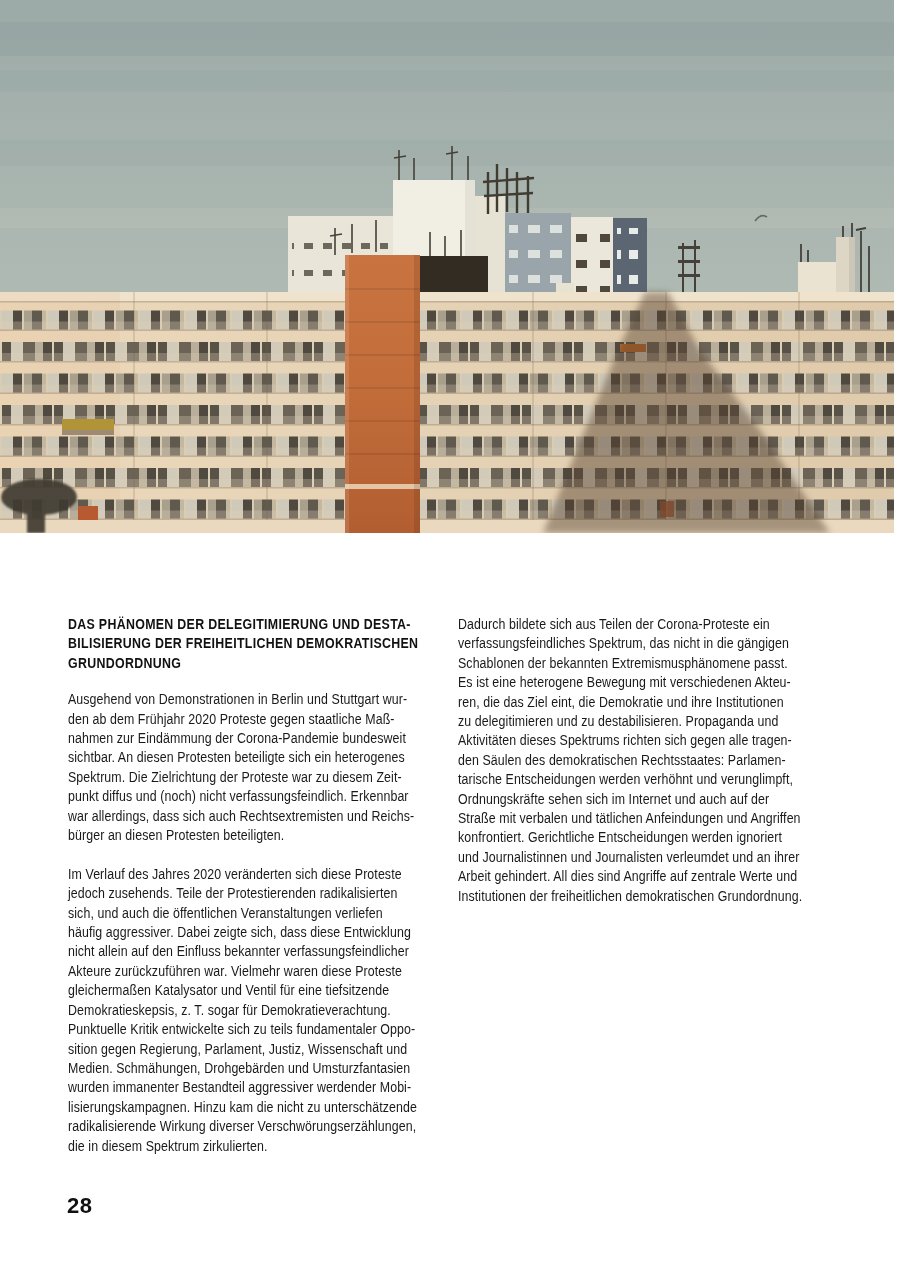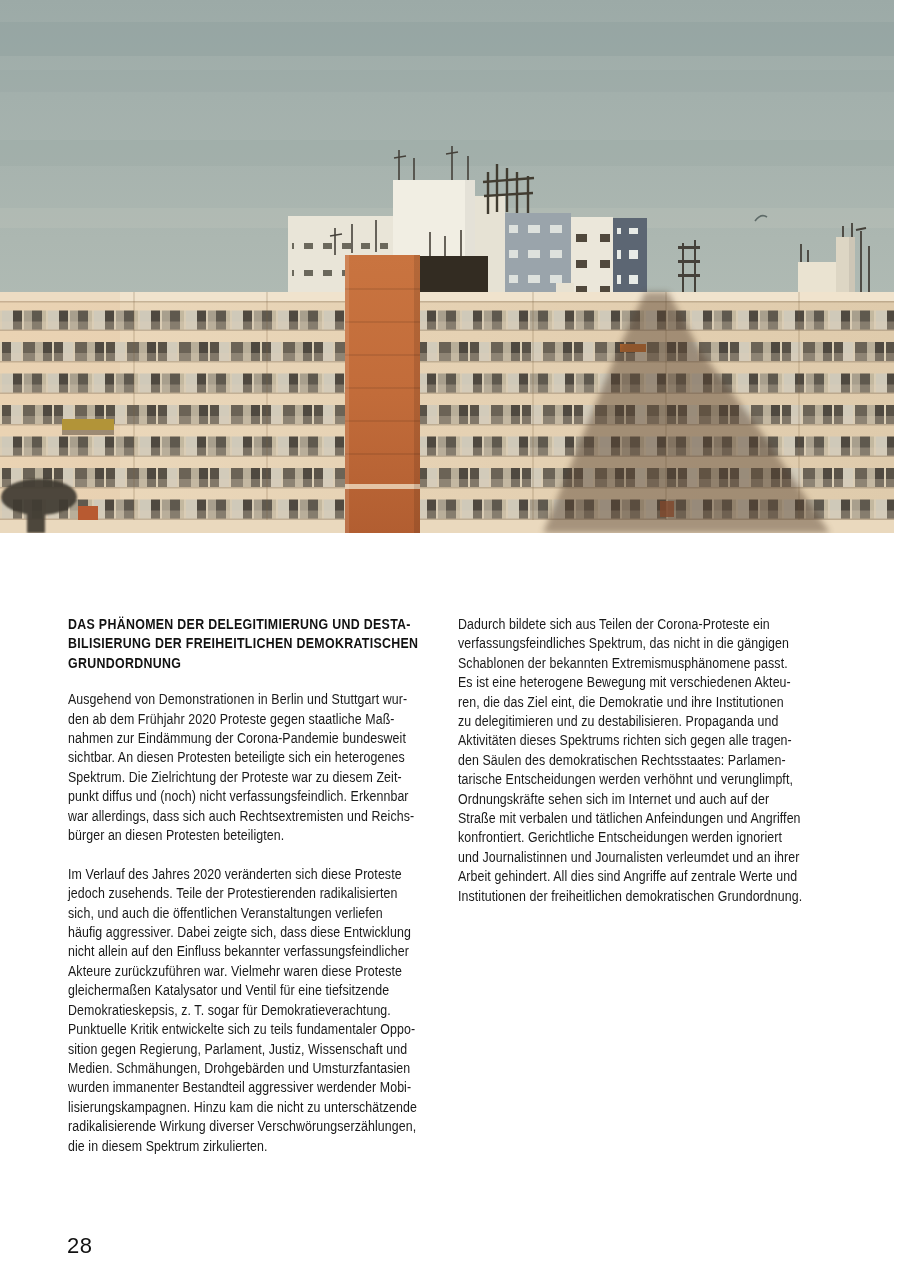--- a/index.html
+++ b/index.html
@@ -21,21 +21,21 @@
   .col-left{left:68px;}
   .col-right{left:458px;}
   .heading{
     font-weight:700;font-size:14px;line-height:19.4px;letter-spacing:0.35px;
     color:#111;margin:0 0 17px 0;white-space:pre-line;
   }
   .para{white-space:pre-line;margin:0;}
   .para + .para{margin-top:19.4px;}
   .page-number{
     position:absolute;left:67px;top:1193px;
-    font-size:22px;font-weight:400;letter-spacing:0.4px;color:#111;margin-top:40px;
+    font-size:22px;font-weight:700;letter-spacing:0.4px;color:#111;
   }
 </style>
 </head>
 <body>
 
 <div class="photo">
   <svg width="894" height="533" viewBox="0 0 894 533" xmlns="http://www.w3.org/2000/svg">
     <defs>
       <linearGradient id="skyGrad" x1="0" y1="0" x2="0" y2="1">
         <stop offset="0" stop-color="#9caaa7"></stop>

